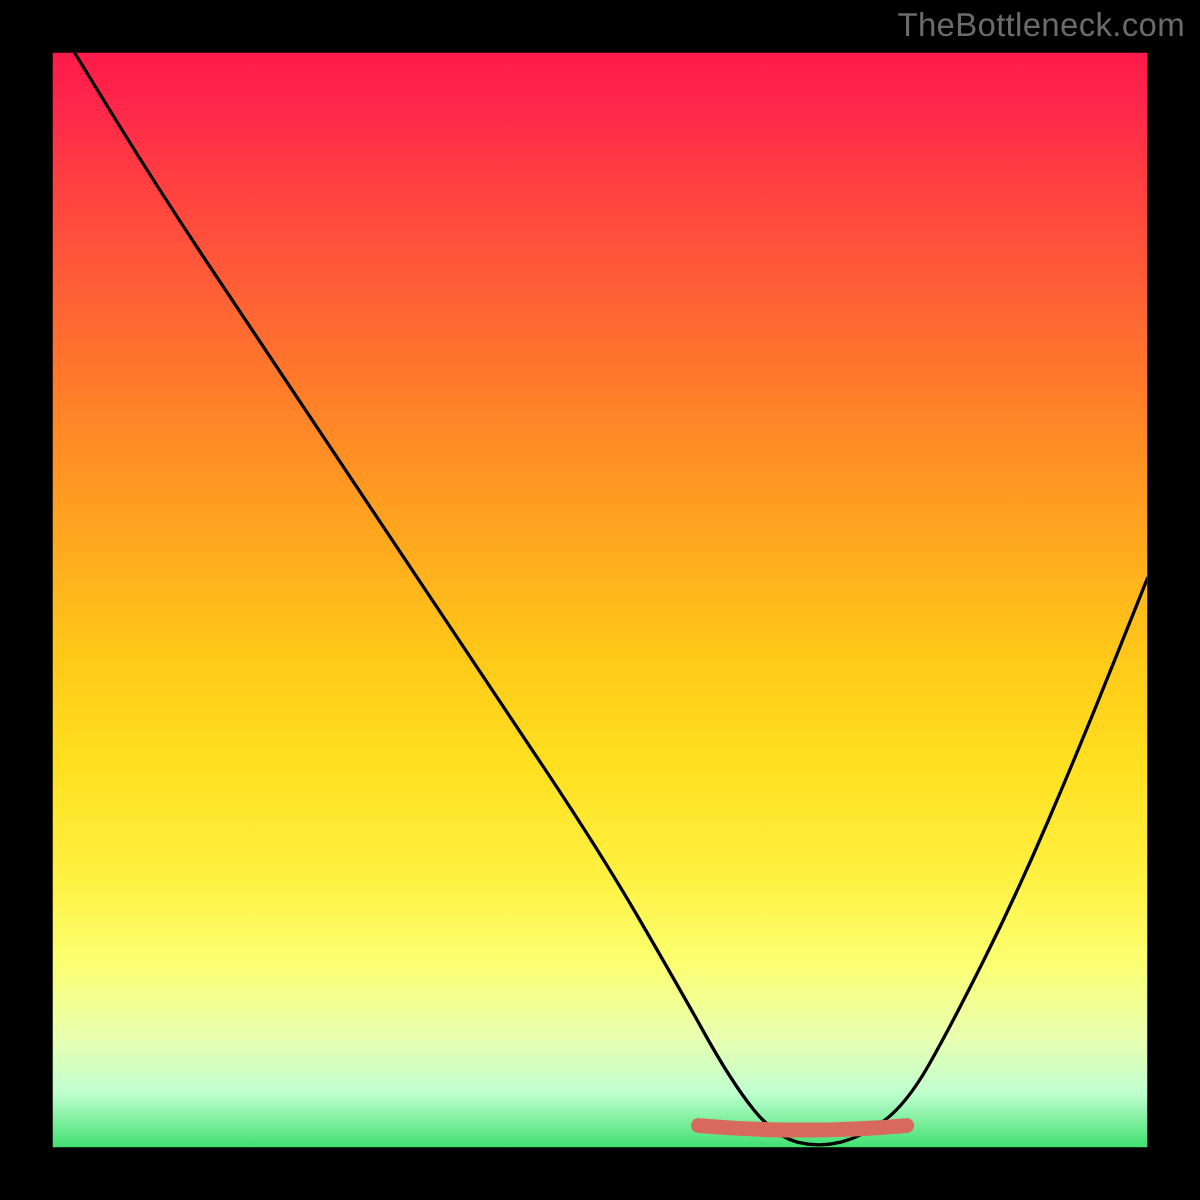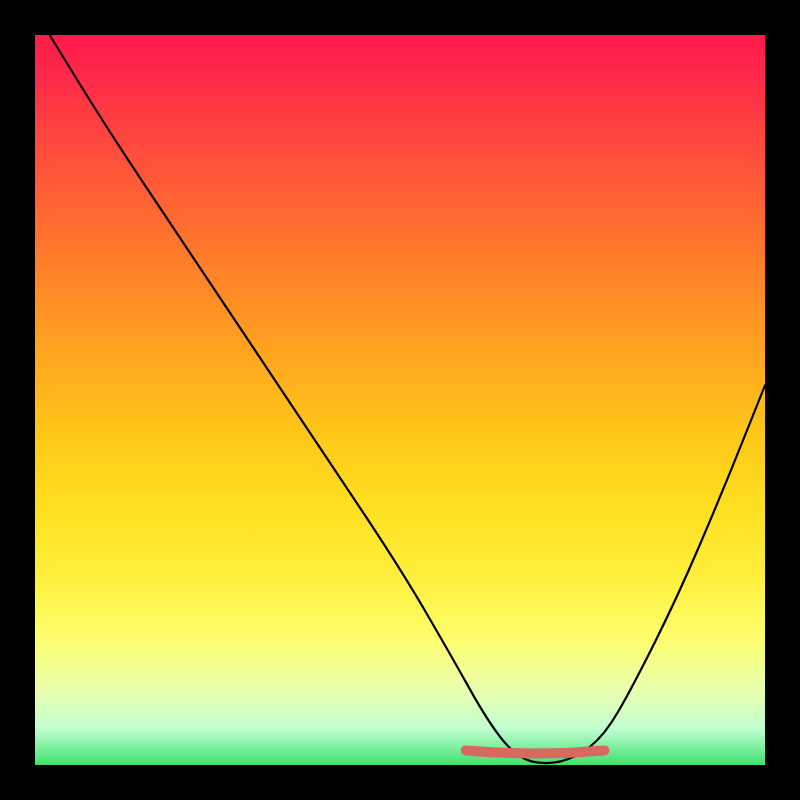--- a/index.html
+++ b/index.html
@@ -70,20 +70,21 @@
     stroke: #d86a5d;
     stroke-width: 10;
     stroke-linecap: round;
   }
 </style>
 </head>
 <body>
 
 <div class="frame">
 
+  <div class="watermark">TheBottleneck.com</div>
 
   <div class="plot-area">
     <div class="gradient"></div>
 
     <svg class="curve-svg" viewBox="0 0 730 730" preserveAspectRatio="none">
       <path class="curve-path" d="M 14.6 0.0 Q 14.6 0.0 43.8 47.5 Q 73.0 94.9 109.5 149.6 Q 146.0 204.4 182.5 259.1 Q 219.0 313.9 255.5 368.6 Q 292.0 423.4 328.5 478.1 Q 365.0 532.9 390.6 576.7 Q 416.1 620.5 434.4 653.4 Q 452.6 686.2 467.2 704.5 Q 481.8 722.7 496.4 726.4 Q 511.0 730.0 525.6 726.4 Q 540.2 722.7 554.8 711.8 Q 569.4 700.8 584.0 675.3 Q 598.6 649.7 620.5 605.9 Q 642.4 562.1 664.3 511.0 Q 686.2 459.9 708.1 405.1 T 730.0 350.4"></path>
       <path class="highlight-path" d="M 430.7 715.4 Q 500.0 721.4 569.4 715.4"></path>
     </svg>
   </div>
 

